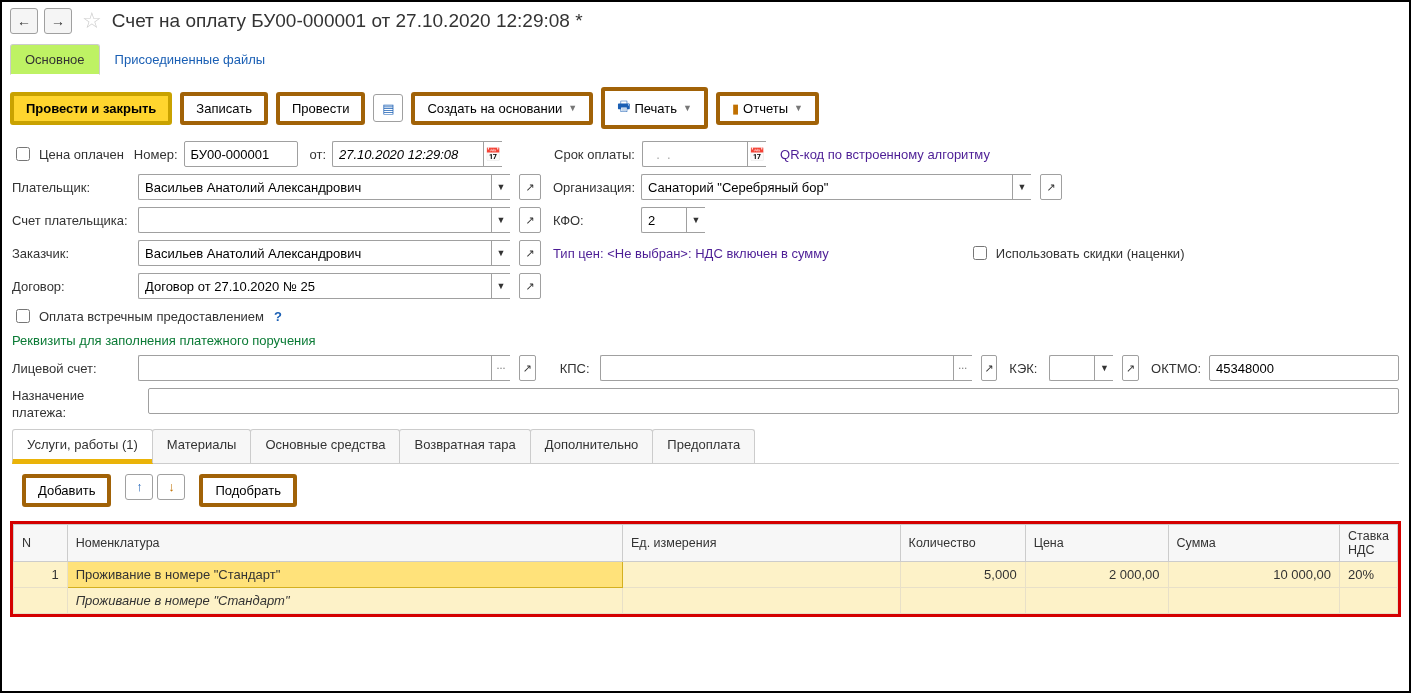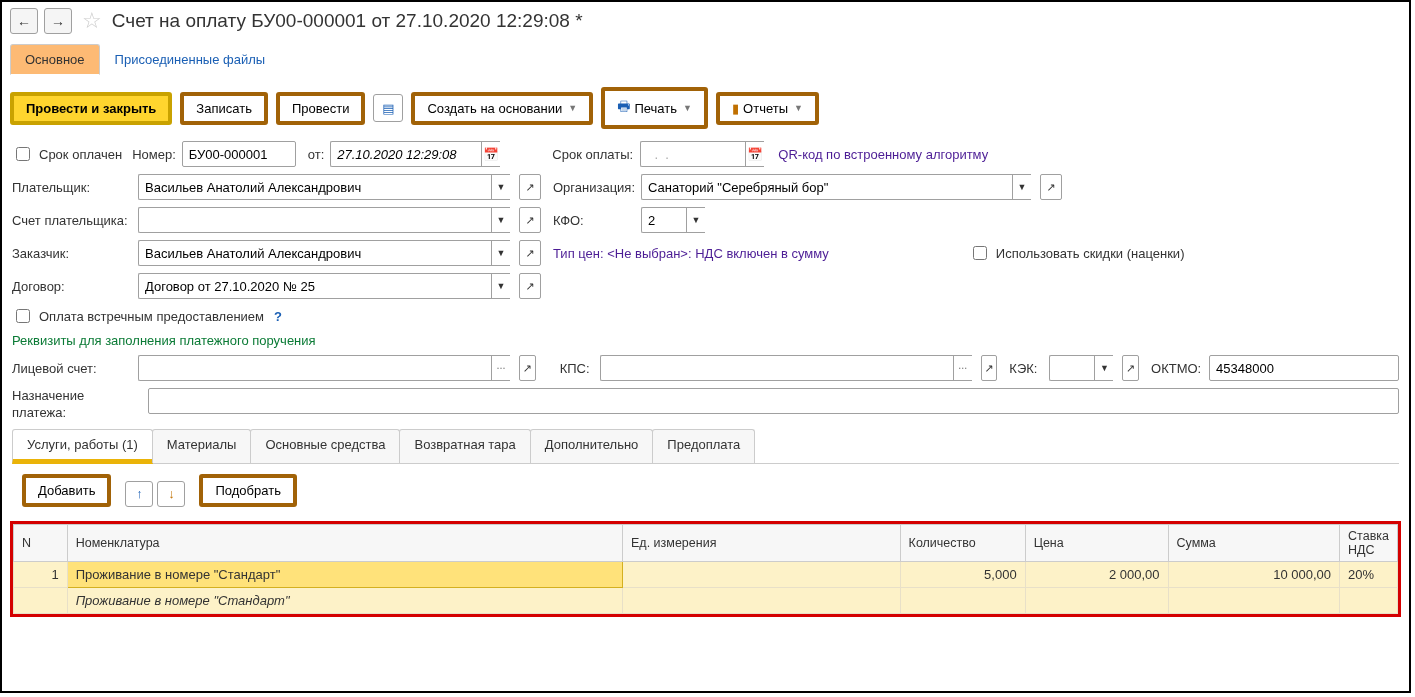--- a/index.html
+++ b/index.html
@@ -3,21 +3,21 @@
 <meta charset="utf-8">
 <style>
 html,body{margin:0;padding:0;font-family:Arial,sans-serif;font-size:13px;color:#333;background:#fff}
 .app{border:2px solid #000;width:1411px;height:693px;position:relative;box-sizing:border-box;overflow:hidden}
 .header{display:flex;align-items:center;padding:6px 8px;gap:6px}
 .nav-btn{width:26px;height:24px;border:1px solid #a0a0a0;border-radius:3px;background:#f5f5f5;display:flex;align-items:center;justify-content:center;cursor:pointer;font-size:14px}
 .star{color:#ccc;font-size:22px;margin:0 4px}
 .title{font-size:19px;font-weight:normal}
 .tabs-top{display:flex;padding:4px 8px;gap:0}
 .tab-top{padding:7px 14px;border:1px solid transparent;cursor:pointer;background:#fff}
-.tab-top.active{border:1px solid #ccc;border-bottom:1px solid #fff;border-radius:3px 3px 0 0;background:#fdba74}
+.tab-top.active{border:1px solid #ccc;border-bottom:1px solid #fff;border-radius:3px 3px 0 0;background:#bef264}
 .tab-top a{color:#1a5fb4;text-decoration:none}
 .toolbar{display:flex;padding:8px 8px;gap:8px;align-items:center}
 .btn{padding:5px 12px;border:4px solid #a16207;border-radius:3px;background:#fff;cursor:pointer;font-size:13px;display:inline-flex;align-items:center;gap:4px;white-space:nowrap}
 .btn.primary{background:#ffd52e;border-color:#c9a200;font-weight:bold}
 .btn .drop{font-size:9px;color:#777;margin-left:2px}
 .icon-btn{width:28px;height:26px;border:1px solid #a0a0a0;border-radius:3px;background:#fff;display:flex;align-items:center;justify-content:center;cursor:pointer}
 .form-area{padding:4px 10px}
 .row{display:flex;align-items:center;margin-bottom:7px;gap:6px}
 .label{min-width:120px;font-size:13px}
 .chk{width:14px;height:14px}
@@ -26,21 +26,21 @@
 .combo .input{border-radius:2px 0 0 2px;border-right:none}
 .combo-btn{width:18px;border:1px solid #a0a0a0;background:#fff;display:flex;align-items:center;justify-content:center;font-size:9px;cursor:pointer}
 .combo-btn:first-of-type{border-right:none}
 .ext-btn{width:20px;height:24px;border:1px solid #a0a0a0;border-radius:2px;background:#fff;margin-left:3px;display:flex;align-items:center;justify-content:center;font-size:11px;cursor:pointer}
 .link{color:#4c1d95;cursor:pointer}
 .link-green{color:#0a7a35;cursor:pointer}
 .help{color:#1a5fb4;font-weight:bold;margin-left:4px}
 .tabs-main{display:flex;border-bottom:1px solid #ccc;margin-top:6px}
 .tab{padding:7px 14px;border:1px solid #ccc;border-bottom:none;margin-right:-1px;background:#f7f7f7;cursor:pointer;border-radius:3px 3px 0 0}
 .tab.active{background:#fff;border-bottom:5px solid #eab308;margin-bottom:-1px}
-.tab-toolbar{display:flex;padding:10px 10px;gap:14px;align-items:flex-end}
+.tab-toolbar{display:flex;padding:10px 10px;gap:14px;align-items:flex-start}
 .arrow-group{display:flex;gap:4px}
 .arrow-btn{width:26px;height:24px;border:1px solid #a0a0a0;border-radius:3px;background:#fff;display:flex;align-items:center;justify-content:center;font-weight:bold;cursor:pointer}
 .arrow-btn.up{color:#1a5fb4}
 .arrow-btn.down{color:#c07000}
 .grid{border:3px solid #d40000;margin:0 8px}
 .grid table{width:100%;border-collapse:collapse}
 .grid th{background:#f7f7f7;border:1px solid #ccc;padding:4px 8px;text-align:left;font-weight:normal;font-size:12.5px}
 .grid td{border:1px solid #e8e0c8;padding:5px 8px;font-size:13px}
 .grid .sel-row td{background:#fdf2c8}
 .grid .sel-cell{background:#ffe27a!important;border:1px solid #d4b020!important}
@@ -91,21 +91,21 @@
     <button class="btn">
         <span class="report-icn">▮</span>
         <span>Отчеты</span>
         <span class="drop">▼</span>
       </button>
   </div>
 
   <div class="form-area">
     <div class="row">
       <input type="checkbox" class="chk" style="">
-      <span>Срок оплачен</span>
+      <span>Цена оплачен</span>
       <span style="margin-left:4px">Номер:</span>
       <input class="input" style="width: 100px;" value="БУ00-000001">
       <span style="margin-left:6px">от:</span>
       <div class="combo">
           <input class="input" style="width: 138px; font-style: italic;" value="27.10.2020 12:29:08">
           <div class="combo-btn">
             <span class="cal-icn">📅</span>
           </div>
         </div>
       <span style="width:40px"></span>

